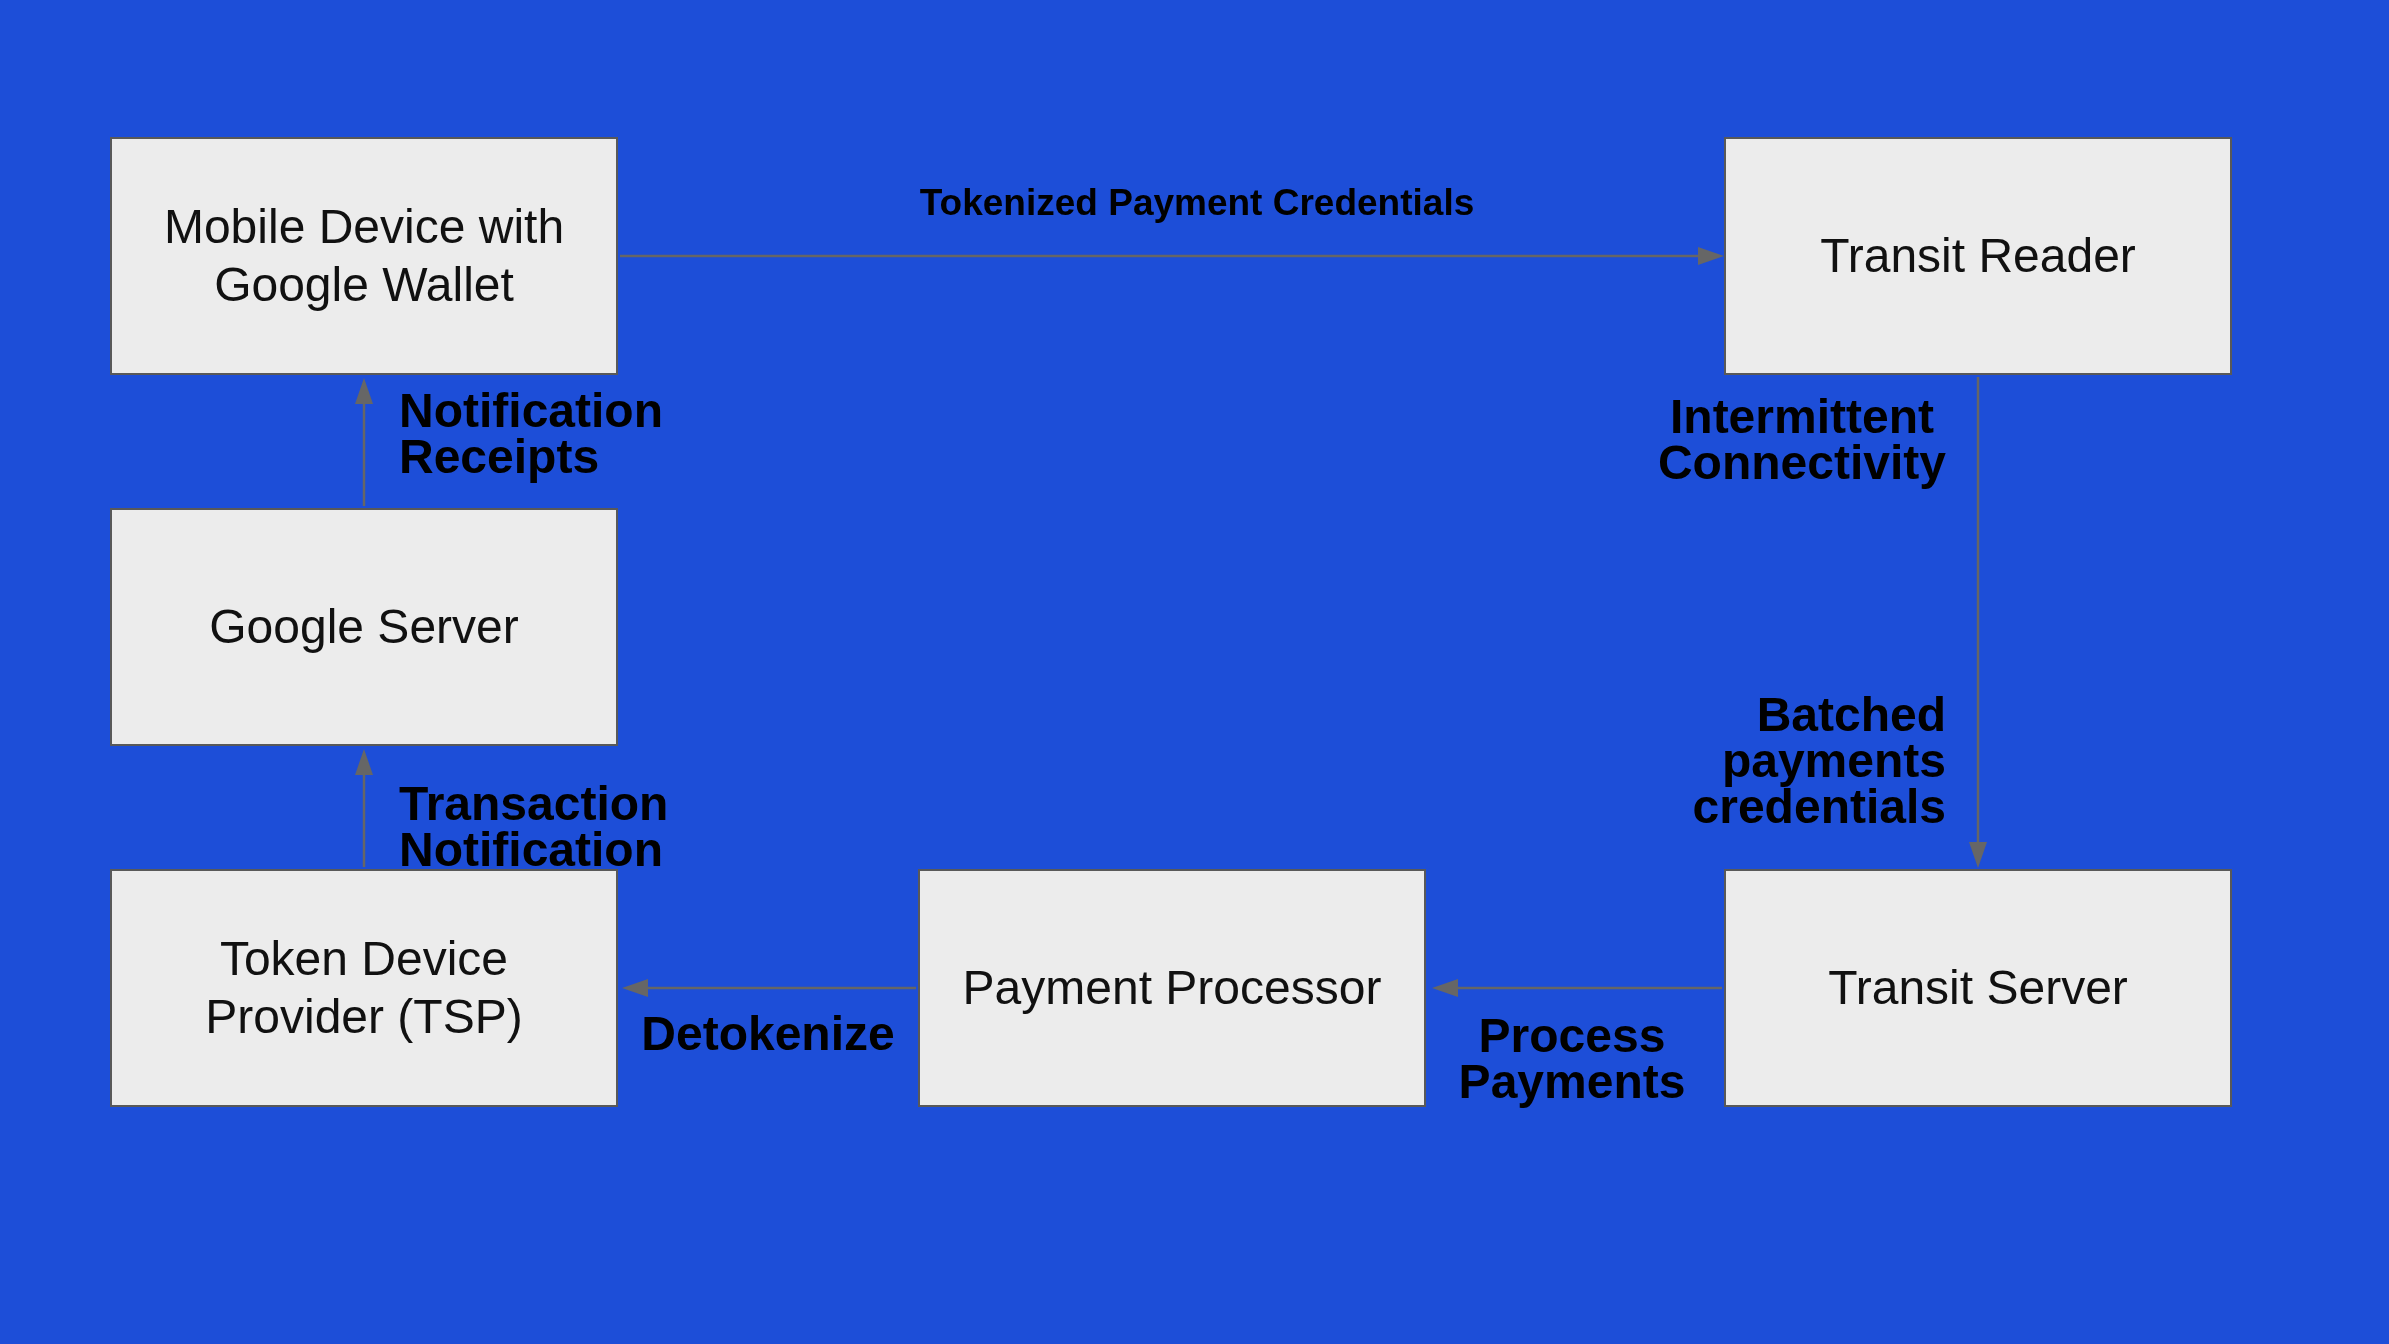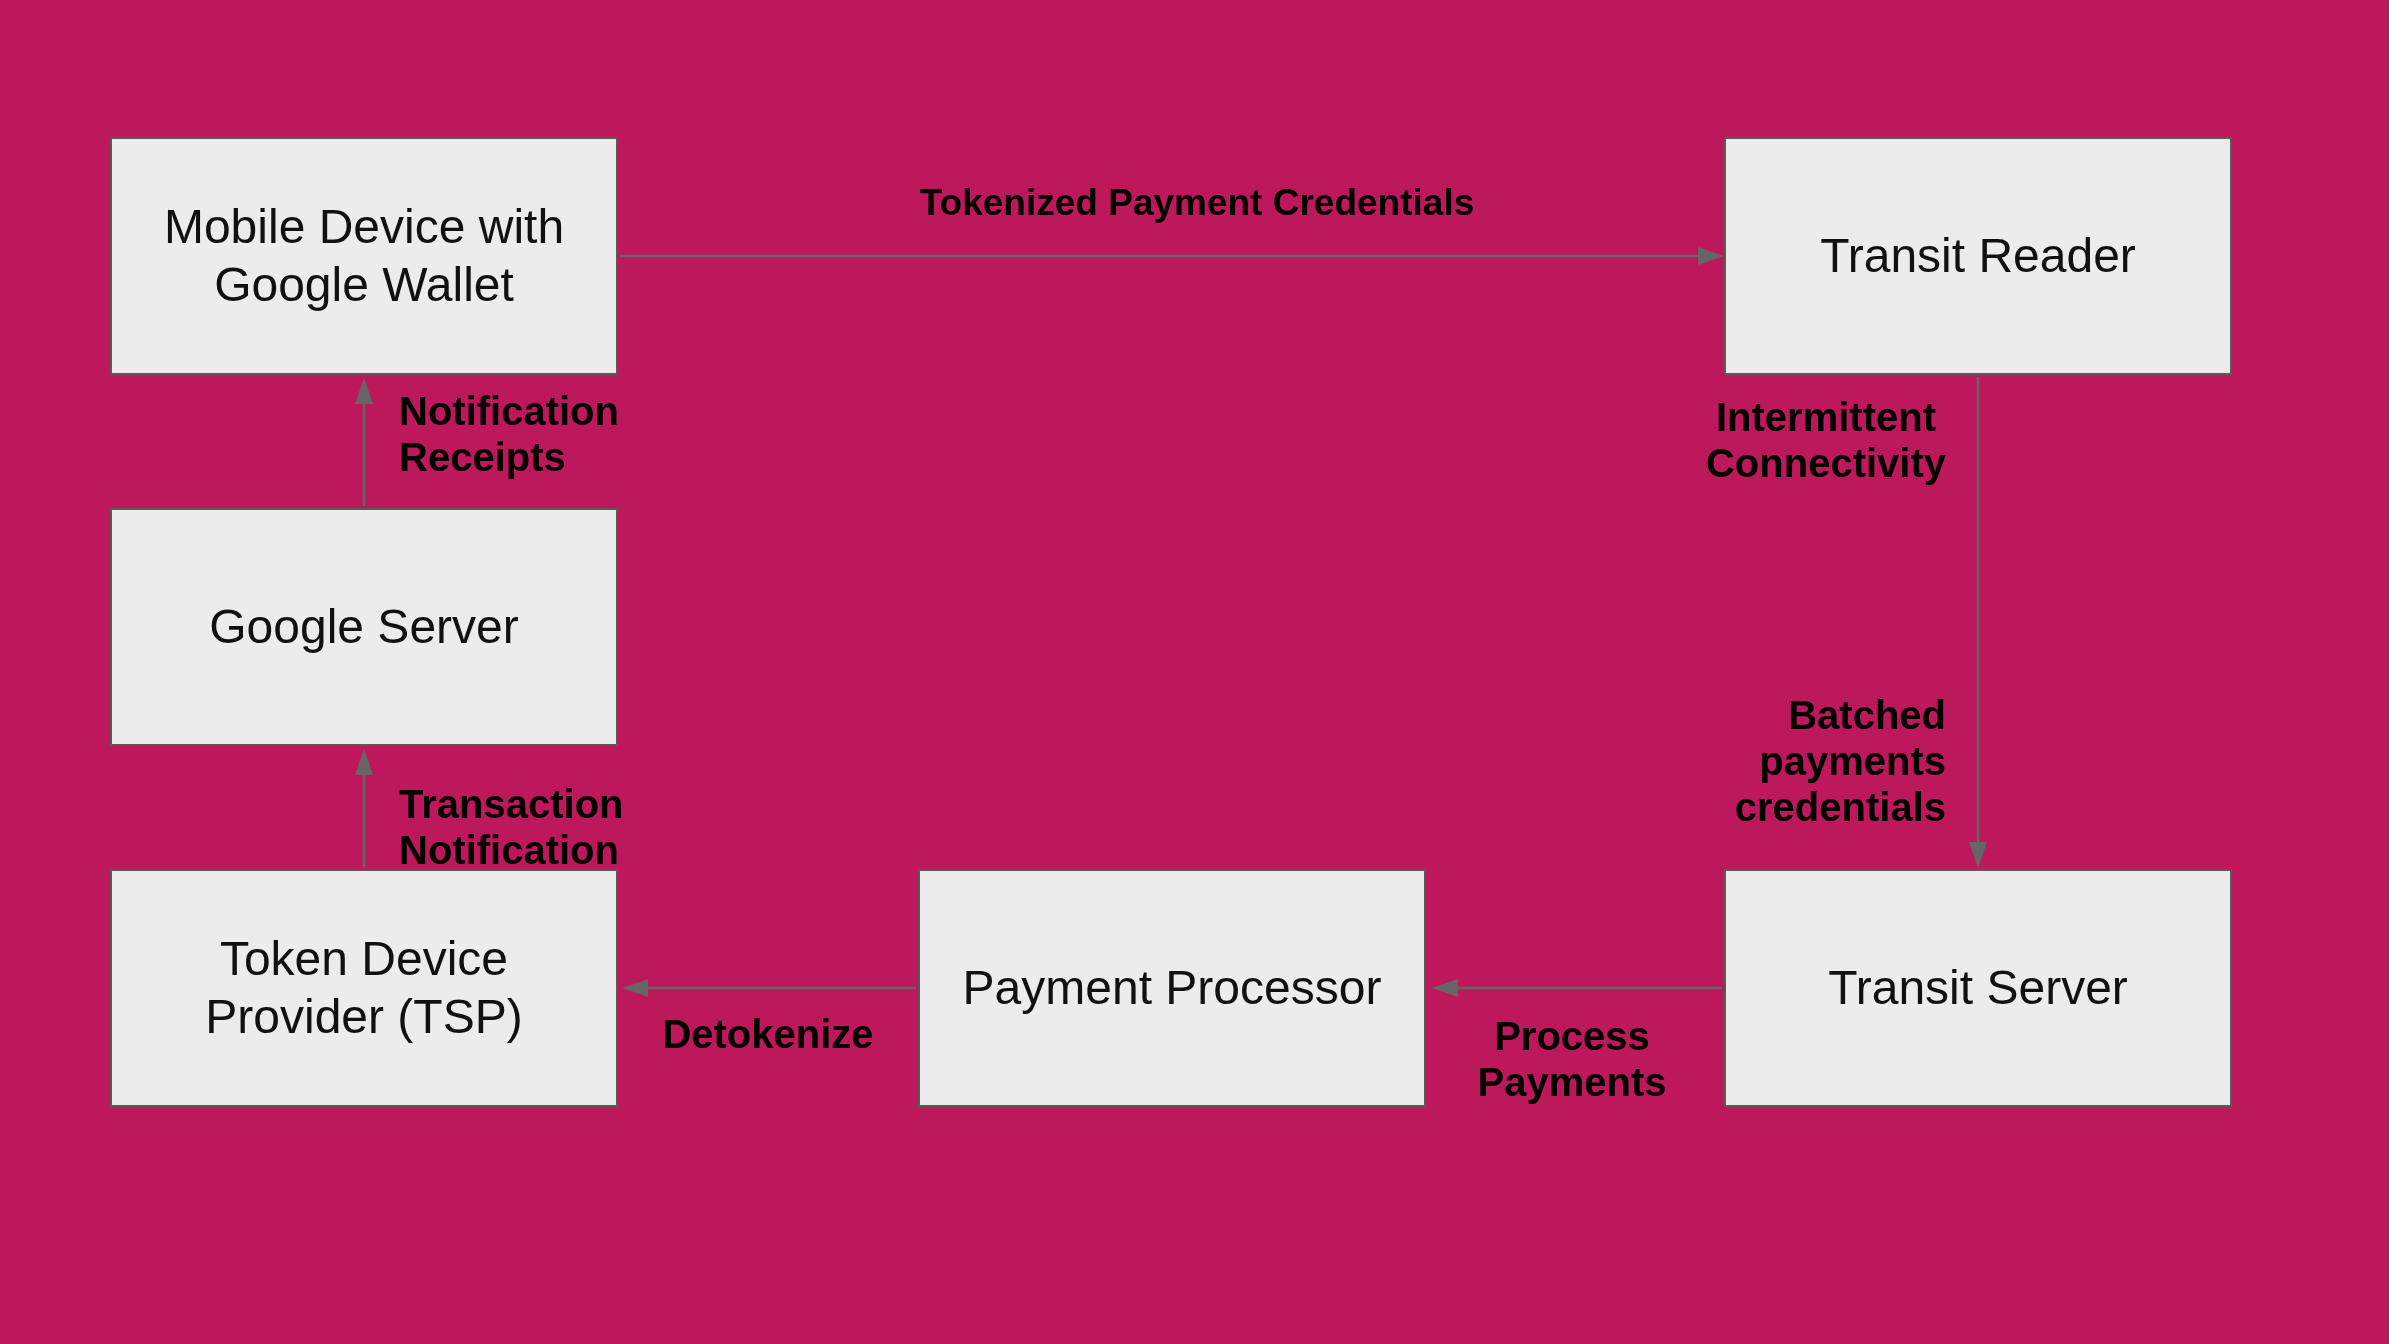--- a/index.html
+++ b/index.html
@@ -7,21 +7,21 @@
     --node-border:#595959;
     --arrow:#666666;
     --node-text:#111111;
     --label-text:#000000;
   }
   html,body{margin:0;padding:0;background:#ffffff;}
   .stage{
     position:relative;
     width:2389px;
     height:1344px;
-    background:#be185d;
+    background:#1d4ed8;
     font-family:"Liberation Sans","DejaVu Sans",sans-serif;
     overflow:hidden;
   }
   .wires{position:absolute;left:0;top:0;width:2389px;height:1344px;}
   .node{
     position:absolute;
     width:508px;
     height:238px;
     background:var(--node-fill);
     border:2.5px solid var(--node-border);
@@ -38,21 +38,21 @@
   #node-mobile-device     {left:110px; top:137px;}
   #node-transit-reader    {left:1724px;top:137px;}
   #node-google-server     {left:110px; top:508px;}
   #node-tsp               {left:110px; top:869px;}
   #node-payment-processor {left:918px; top:869px;}
   #node-transit-server    {left:1724px;top:869px;}
 
   .edge-label{
     position:absolute;
     font-weight:bold;
-    font-size:40px;
+    font-size:48px;
     line-height:46px;
     color:var(--label-text);
     white-space:pre-line;
   }
   #label-tokenized{
     left:1197px;top:203px;
     transform:translate(-50%,-50%);
     font-size:37px;
     white-space:nowrap;
   }

